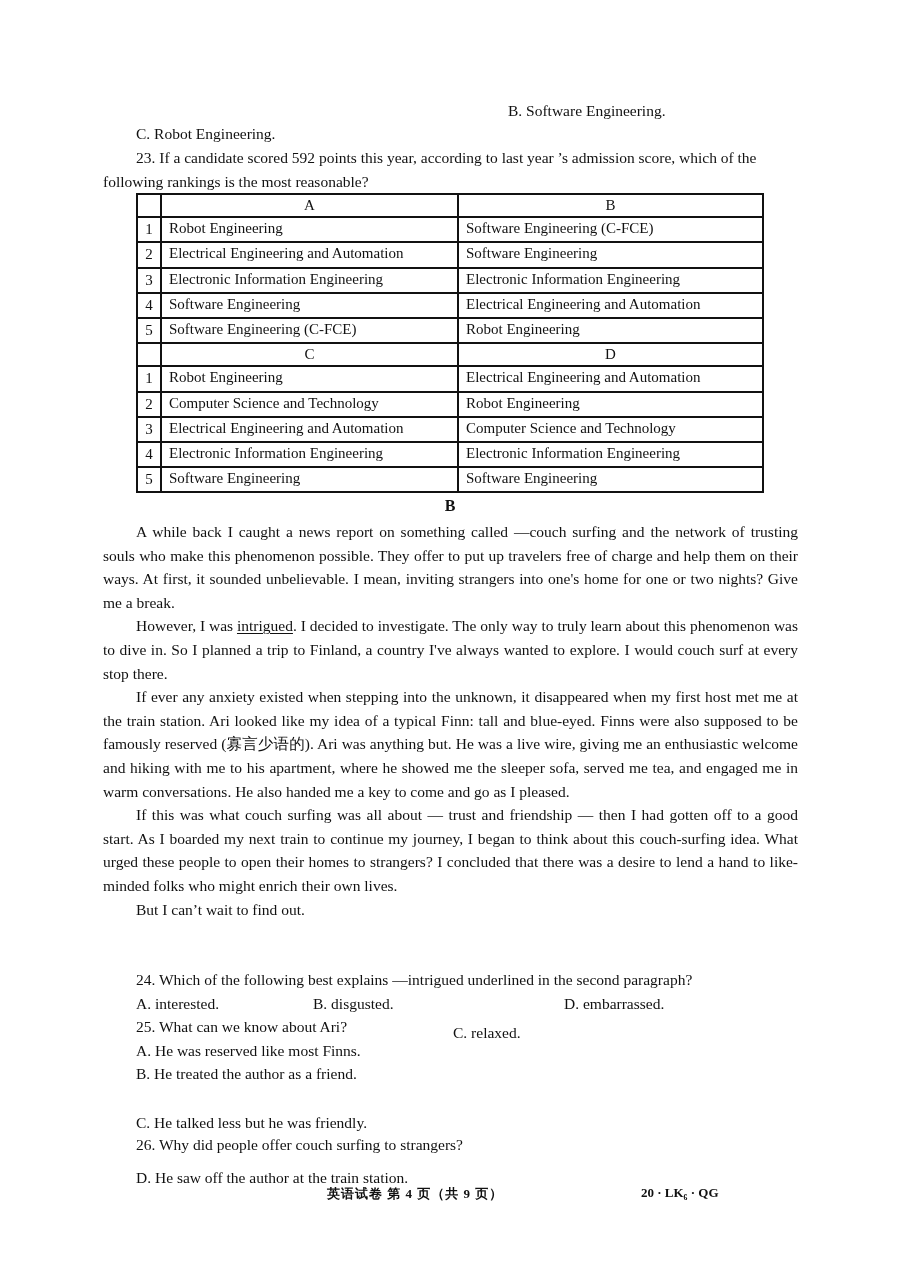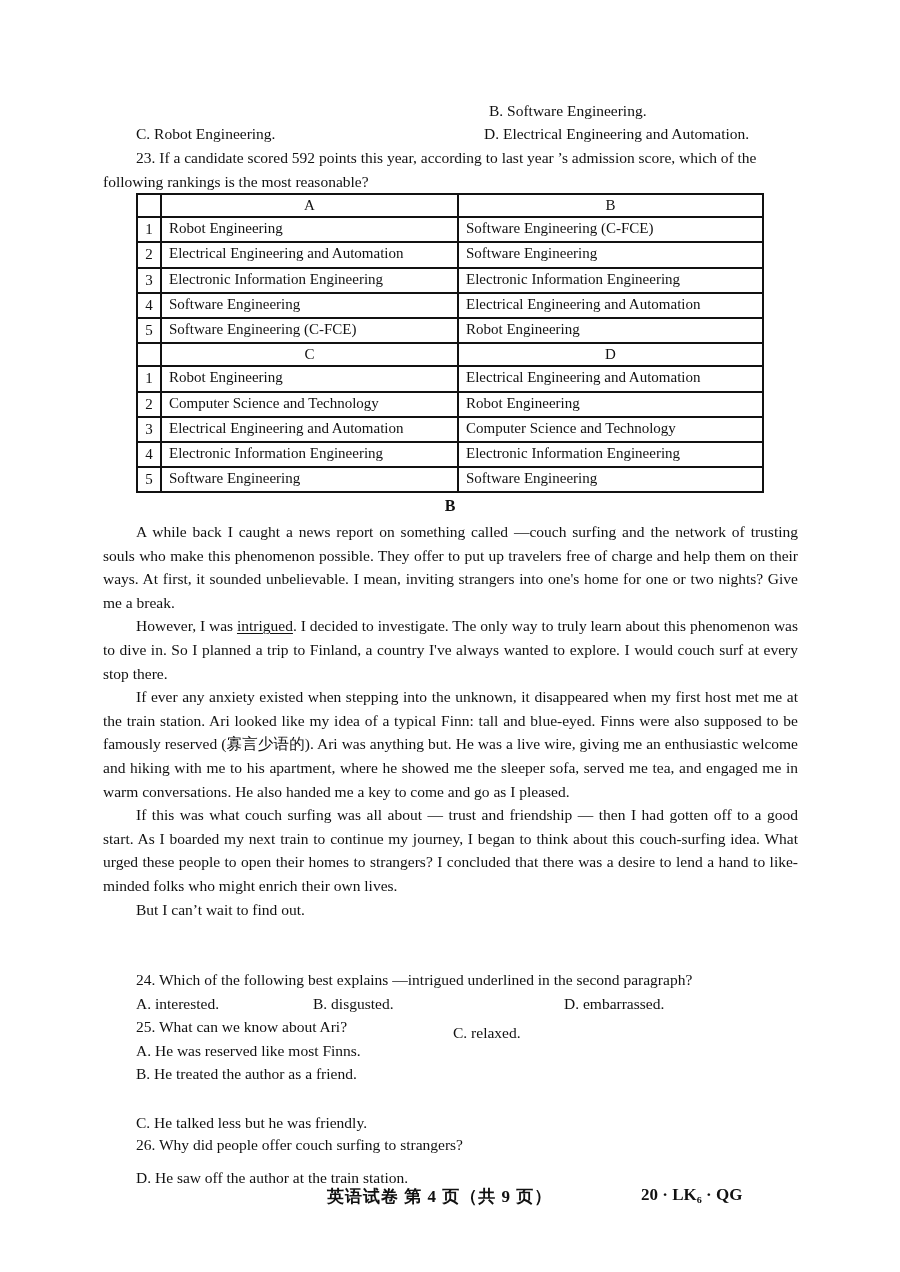--- a/index.html
+++ b/index.html
@@ -24,33 +24,32 @@
   }
   table.rank td {
     border: 2px solid #111; height: 21.2px; padding: 0 0 2px 7px; line-height: 21px; white-space: nowrap;
   }
   table.rank td.num { width: 22px; text-align: center; padding: 0; }
   table.rank td.colA { width: 288px; }
   table.rank tr.head td { text-align: center; padding: 0; }
 
   .section-b { position: absolute; top: 497px; left: 0; width: 900px; text-align: center; font-weight: bold; font-size: 16px; }
 
-  .footer { position: absolute; top: 1185px; font-size: 17px; font-weight: bold; white-space: nowrap; }
+  .footer { position: absolute; top: 1185px; font-size: 13px; font-weight: bold; white-space: nowrap; }
   .footer.left { left: 327px; letter-spacing: 1px; }
   .footer.right { left: 641px; }
 </style>
 </head>
 <body>
 
 <div class="opt-row" style="top:101px;">
-  <span style="left:353px;">B. Software Engineering.</span>
+  <span style="left:372px;">B. Software Engineering.</span>
 </div>
 <div class="opt-row" style="top:124px;">
   <span style="left:0;">C. Robot Engineering.</span>
-  <span style="left:348px;">D. Electrical Engineering and Automation.</span>
 </div>
 
 <div class="line ind" style="top:148px;">23. If a candidate scored 592 points this year, according to last year ’s admission score, which of the</div>
 <div class="line" style="top:172px;">following rankings is the most reasonable?</div>
 
 <table class="rank">
   <tbody>
       <tr class="head">
     <td class="num"></td>
     <td class="colA">A</td>

